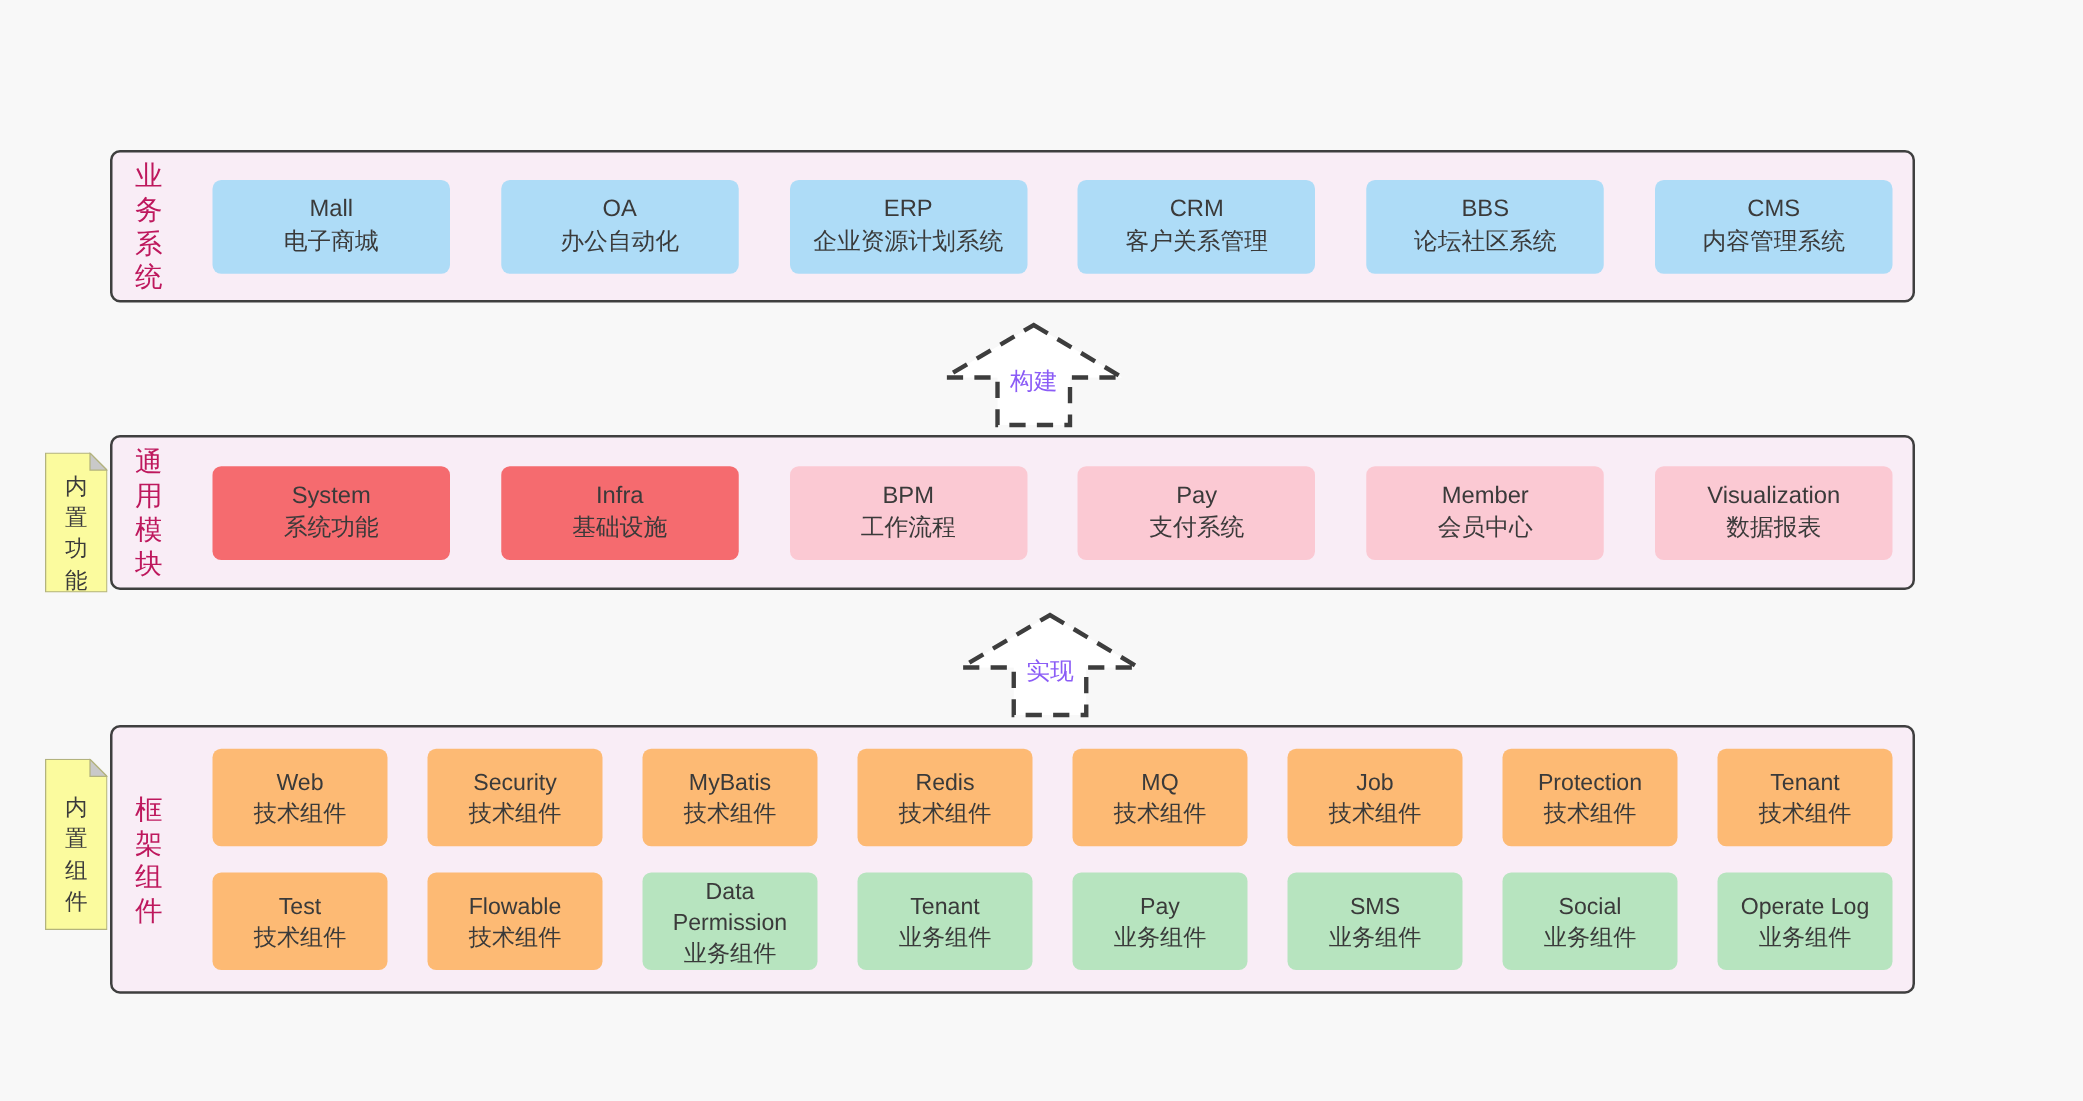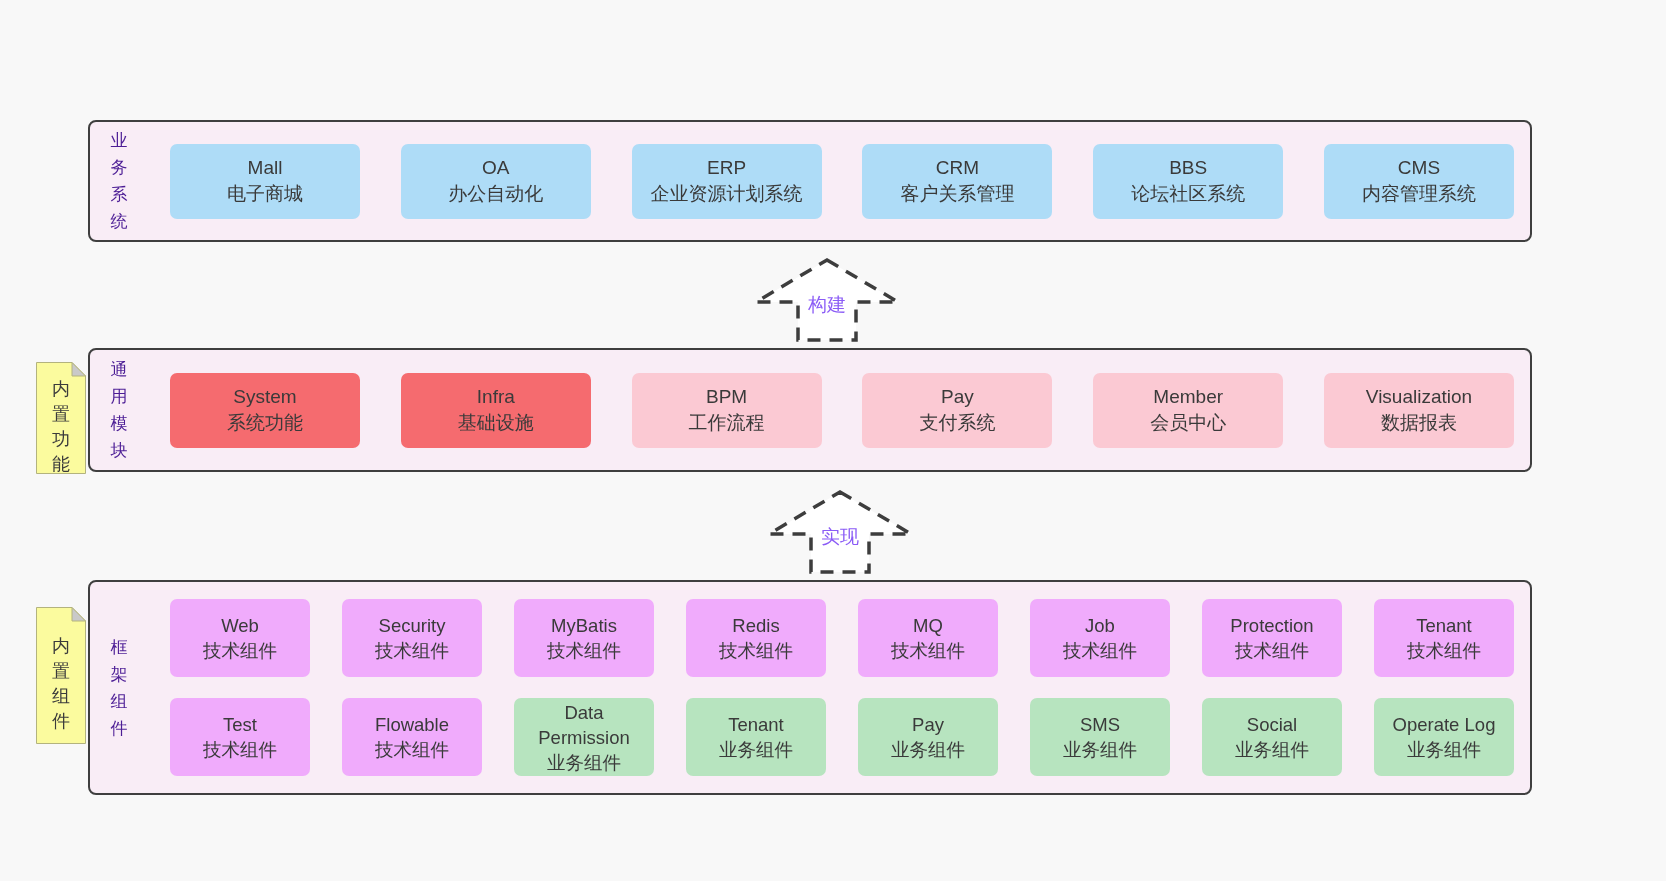--- a/index.html
+++ b/index.html
@@ -12,37 +12,37 @@
   .panel{
     position:absolute;left:88px;width:1444px;box-sizing:border-box;
     background:#f9edf6;border:2px solid #3f3f3f;border-radius:8px;
     display:flex;align-items:center;padding:0 16px 0 14px;
   }
   .panel-1{top:120px;height:122px;}
   .panel-2{top:348px;height:124px;}
   .panel-3{top:580px;height:215px;}
   .panel-label{
     flex:none;width:30px;margin-right:12px;
-    font-size:17px;line-height:27px;color:#4c1d95;
+    font-size:22px;line-height:27px;color:#be185d;
     word-break:break-all;text-align:center;
   }
   .boxes{flex:1;display:flex;justify-content:space-between;align-items:center;}
   .rows{flex:1;display:flex;flex-direction:column;gap:21px;}
   .box{
     width:190px;height:75px;border-radius:7px;box-sizing:border-box;
     display:flex;flex-direction:column;justify-content:center;align-items:center;
     text-align:center;font-size:19px;line-height:26px;color:#3a3a3a;
     padding:2px 4px;
     margin-left:24px;
   }
   .box.small{width:140px;height:78px;line-height:25px;font-size:18.5px;}
   .blue{background:#aedcf7;}
   .red{background:#f56b6f;justify-content:center;}
   .pink{background:#fbc9d3;}
-  .green{background:#f0abfc;}
+  .green{background:#fdba74;}
   .lightgreen{background:#b7e4bf;}
   .arrow{position:absolute;width:150px;height:88px;}
   .arrow svg{position:absolute;inset:0;}
   .arrow-label{
     position:absolute;left:50%;top:49px;transform:translate(-50%,-50%);
     background:#ffffff;font-size:19px;color:#8b5cf6;padding:0 3px;white-space:nowrap;
   }
   .arrow-1{left:752px;top:256px;}
   .arrow-2{left:765px;top:488px;}
   .note{position:absolute;left:36px;width:50px;}

